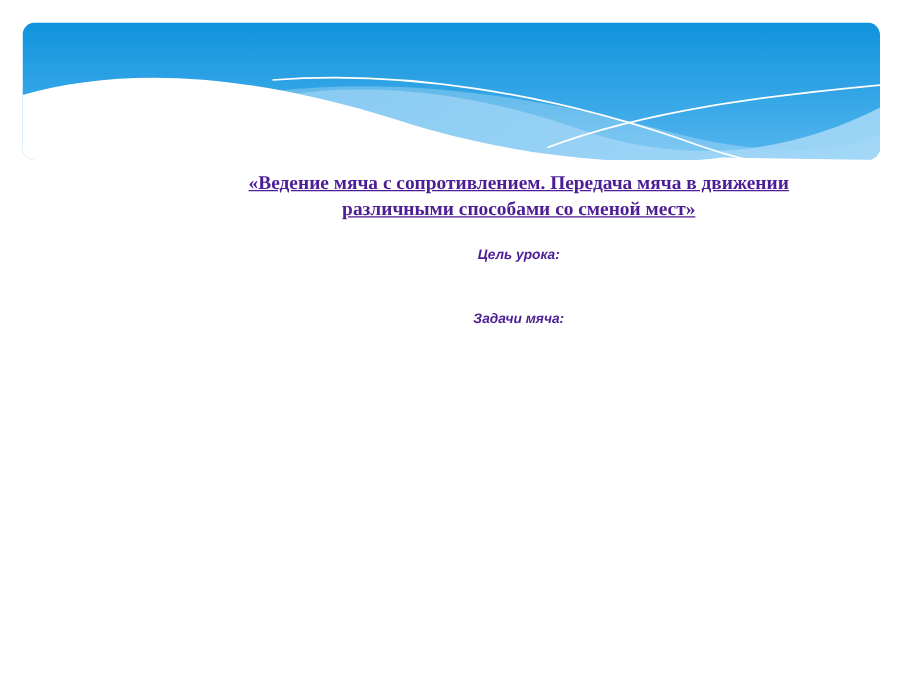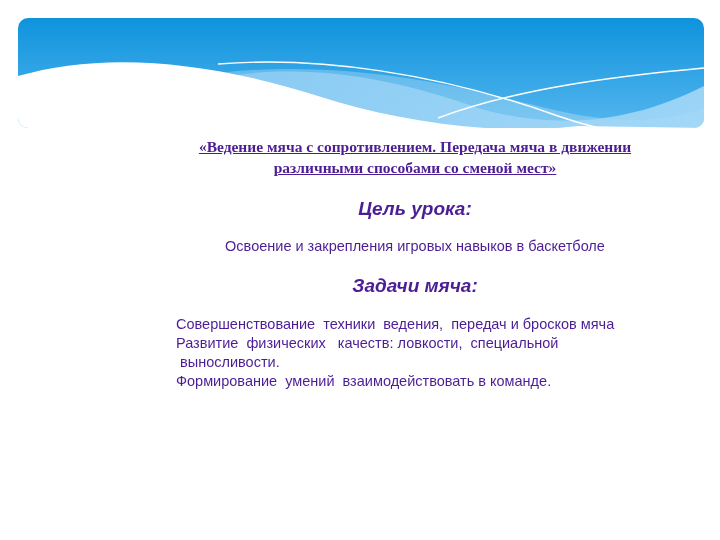--- a/index.html
+++ b/index.html
@@ -1,20 +1,20 @@
 <!DOCTYPE html>
 <html><head>
 <meta charset="utf-8">
 <style>
   html, body { margin:0; padding:0; }
   body { width:720px; height:540px; background:#ffffff; position:relative; overflow:hidden; }
   .header { position:absolute; left:18px; top:18px; width:686px; height:110px; }
   .content { position:absolute; left:160px; top:136px; width:490px; color:#4c1d95;margin-left:10px; }
   .title { font-family:"Liberation Serif", serif; font-weight:bold; font-size:15.5px; text-decoration:underline; text-align:center; line-height:21px; margin:0; padding:0 6px; }
-  .subhead { font-family:"Liberation Sans", sans-serif; font-weight:bold; font-style:italic; font-size:19px; text-align:center; margin:0; }
+  .subhead { font-family:"Liberation Sans", sans-serif; font-weight:bold; font-style:italic; font-size:11px; text-align:center; margin:0; }
   .goal { font-family:"Liberation Sans", sans-serif; font-size:14.5px; text-align:center; margin:0; }
   .tasks { font-family:"Liberation Sans", sans-serif; font-size:14.5px; margin:0; padding-left:6px; line-height:19px; }
   .tasks div { white-space:pre; }
 </style>
 </head>
 <body>
 
 <div class="header">
   <svg width="686" height="110" viewBox="0 0 686 110">
     <defs>
@@ -39,23 +39,16 @@
       <path d="M420,100 C500,70 600,58 686,50" fill="none" stroke="#ffffff" stroke-width="1.4"></path>
     </g>
   </svg>
 </div>
 
 <div class="content">
   <p class="title">«Ведение мяча с сопротивлением. Передача мяча в движении различными способами со сменой мест»</p>
   <div style="height:20px"></div>
   <p class="subhead">Цель урока:</p>
   <div style="height:18px"></div>
-  <p class="goal">Освоение  и закрепления  игровых навыков в баскетболе</p>
   <div style="height:21px"></div>
   <p class="subhead">Задачи мяча:</p>
   <div style="height:18px"></div>
-  <div class="tasks">
-    <div>Совершенствование  техники  ведения,  передач и бросков мяча</div>
-    <div>Развитие  физических   качеств: ловкости,  специальной</div>
-    <div> выносливости.</div>
-    <div>Формирование  умений  взаимодействовать в команде.</div>
-  </div>
 </div>
 
 </body></html>

